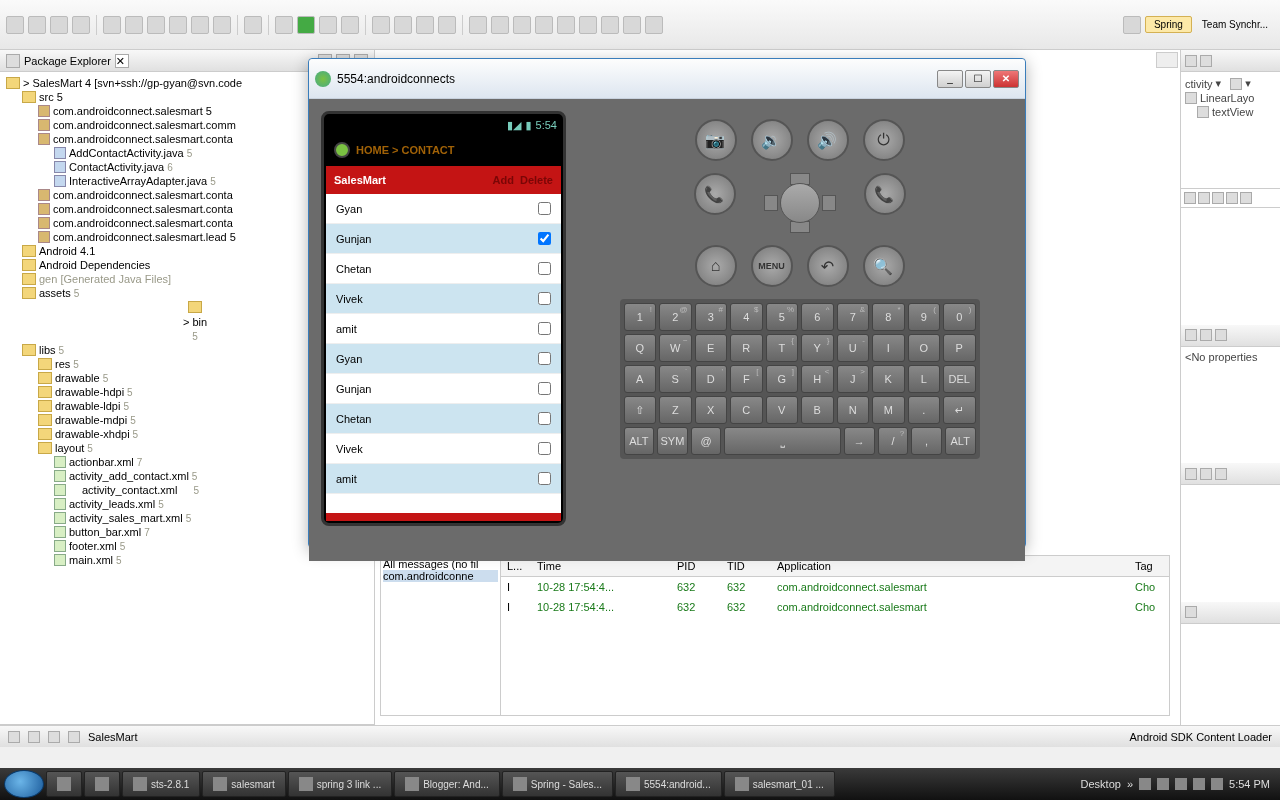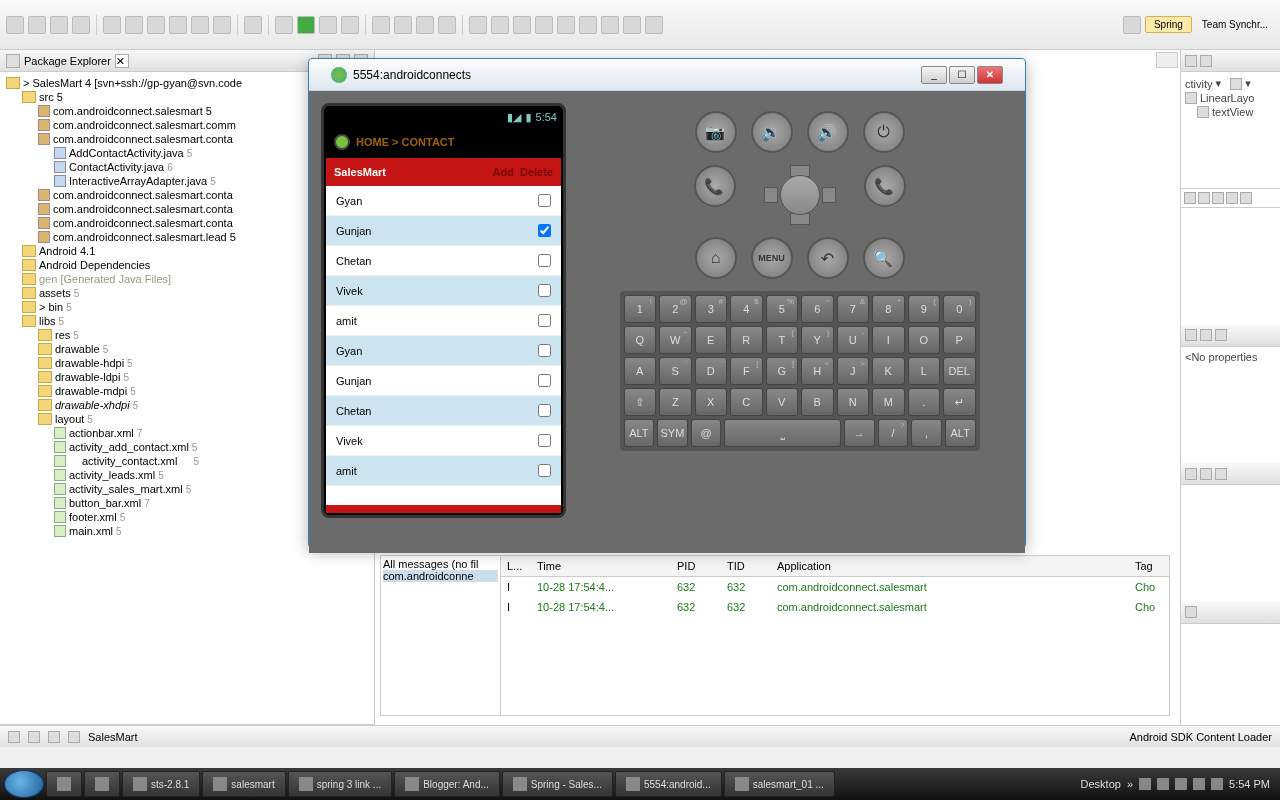--- a/index.html
+++ b/index.html
@@ -47,21 +47,21 @@
 .bot-l { width:120px; border-right:1px solid #ccc; font-size:10px; padding:2px;}
 .bot-r { flex:1; overflow:auto;}
 .log-hdr { display:flex; background:#f4f4f4; border-bottom:1px solid #ccc; font-size:10px;}
 .log-hdr div,.log-row div{padding:4px 6px;}
 .lc-l{width:30px;} .lc-t{width:140px;} .lc-p{width:50px;} .lc-ti{width:50px;} .lc-a{flex:1;} .lc-tag{width:40px;}
 .log-row{display:flex;font-family:monospace;font-size:10px;color:#1a7a1a;}
 .log-row .lc-l{color:#000;}
 
 
 .emu { position:absolute; left:308px; top:58px; width:718px; height:490px; background:#e8e8e8; border:1px solid #3a7dbb; border-radius:4px; box-shadow:0 4px 16px rgba(0,0,0,.3); }
-.emu-title { height:32px; background:linear-gradient(#fdfdfd,#dde6f0); border-bottom:1px solid #c8d2de; display:flex; align-items:center; padding:0 22px; gap:6px; border-radius:4px 4px 0 0;}
+.emu-title { height:40px; background:linear-gradient(#fdfdfd,#dde6f0); border-bottom:1px solid #c8d2de; display:flex; align-items:center; padding:0 6px; gap:6px; border-radius:4px 4px 0 0;}
 .emu-title .ic-a{width:16px;height:16px;background:radial-gradient(#7ac142,#4a8);border-radius:50%;}
 .emu-title .t { font-size:12px; }
 .emu-title .wbtns{margin-left:auto;display:flex;gap:2px;}
 .wbtn{width:26px;height:18px;background:linear-gradient(#f4f4f4,#d0d0d0);border:1px solid #888;border-radius:2px;display:flex;align-items:center;justify-content:center;font-size:10px;}
 .wbtn.close{background:linear-gradient(#e77,#c33);color:#fff;font-weight:bold;}
 .emu-body{height:462px;background:#6b6b6b;display:flex;padding:12px;gap:20px;}
 
 
 .phone{width:245px;height:415px;background:#000;border:3px solid #333;border-radius:8px;padding:2px;}
 .scrn{width:100%;height:100%;background:#fff;display:flex;flex-direction:column;}
@@ -230,27 +230,27 @@
         </div>
         <div class="n" style="padding-left: 22px;">
           <span class="ic-f"></span>
           <span><span class="gen">gen [Generated Java Files]</span></span>
         </div>
         <div class="n" style="padding-left: 22px;">
           <span class="ic-f"></span>
           <span>assets</span> 
           <span class="rev">5</span>
         </div>
+        <div class="n" style="padding-left: 16px; flex-direction: column;">
+          <span class="ic-f"></span>
+          <span>&gt; bin</span> 
+          <span class="rev">5</span>
+        </div>
         <div class="n" style="padding-left: 22px;">
           <span class="ic-f"></span>
-          <span>&gt; bin</span> 
-          <span class="rev">5</span>
-        </div>
-        <div class="n" style="padding-left: 22px;">
-          <span class="ic-f"></span>
           <span>libs</span> 
           <span class="rev">5</span>
         </div>
         <div class="n" style="padding-left: 38px;">
           <span class="ic-f"></span>
           <span>res</span> 
           <span class="rev">5</span>
         </div>
         <div class="n" style="padding-left: 38px;">
           <span class="ic-f"></span>
@@ -265,21 +265,21 @@
         <div class="n" style="padding-left: 38px;">
           <span class="ic-f"></span>
           <span>drawable-ldpi</span> 
           <span class="rev">5</span>
         </div>
         <div class="n" style="padding-left: 38px;">
           <span class="ic-f"></span>
           <span>drawable-mdpi</span> 
           <span class="rev">5</span>
         </div>
-        <div class="n" style="padding-left: 38px; font-style: italic;">
+        <div class="n" style="padding-left: 38px;">
           <span class="ic-f"></span>
           <span>drawable-xhdpi</span> 
           <span class="rev">5</span>
         </div>
         <div class="n" style="padding-left: 38px;">
           <span class="ic-f"></span>
           <span>layout</span> 
           <span class="rev">5</span>
         </div>
         <div class="n" style="padding-left: 54px;">

